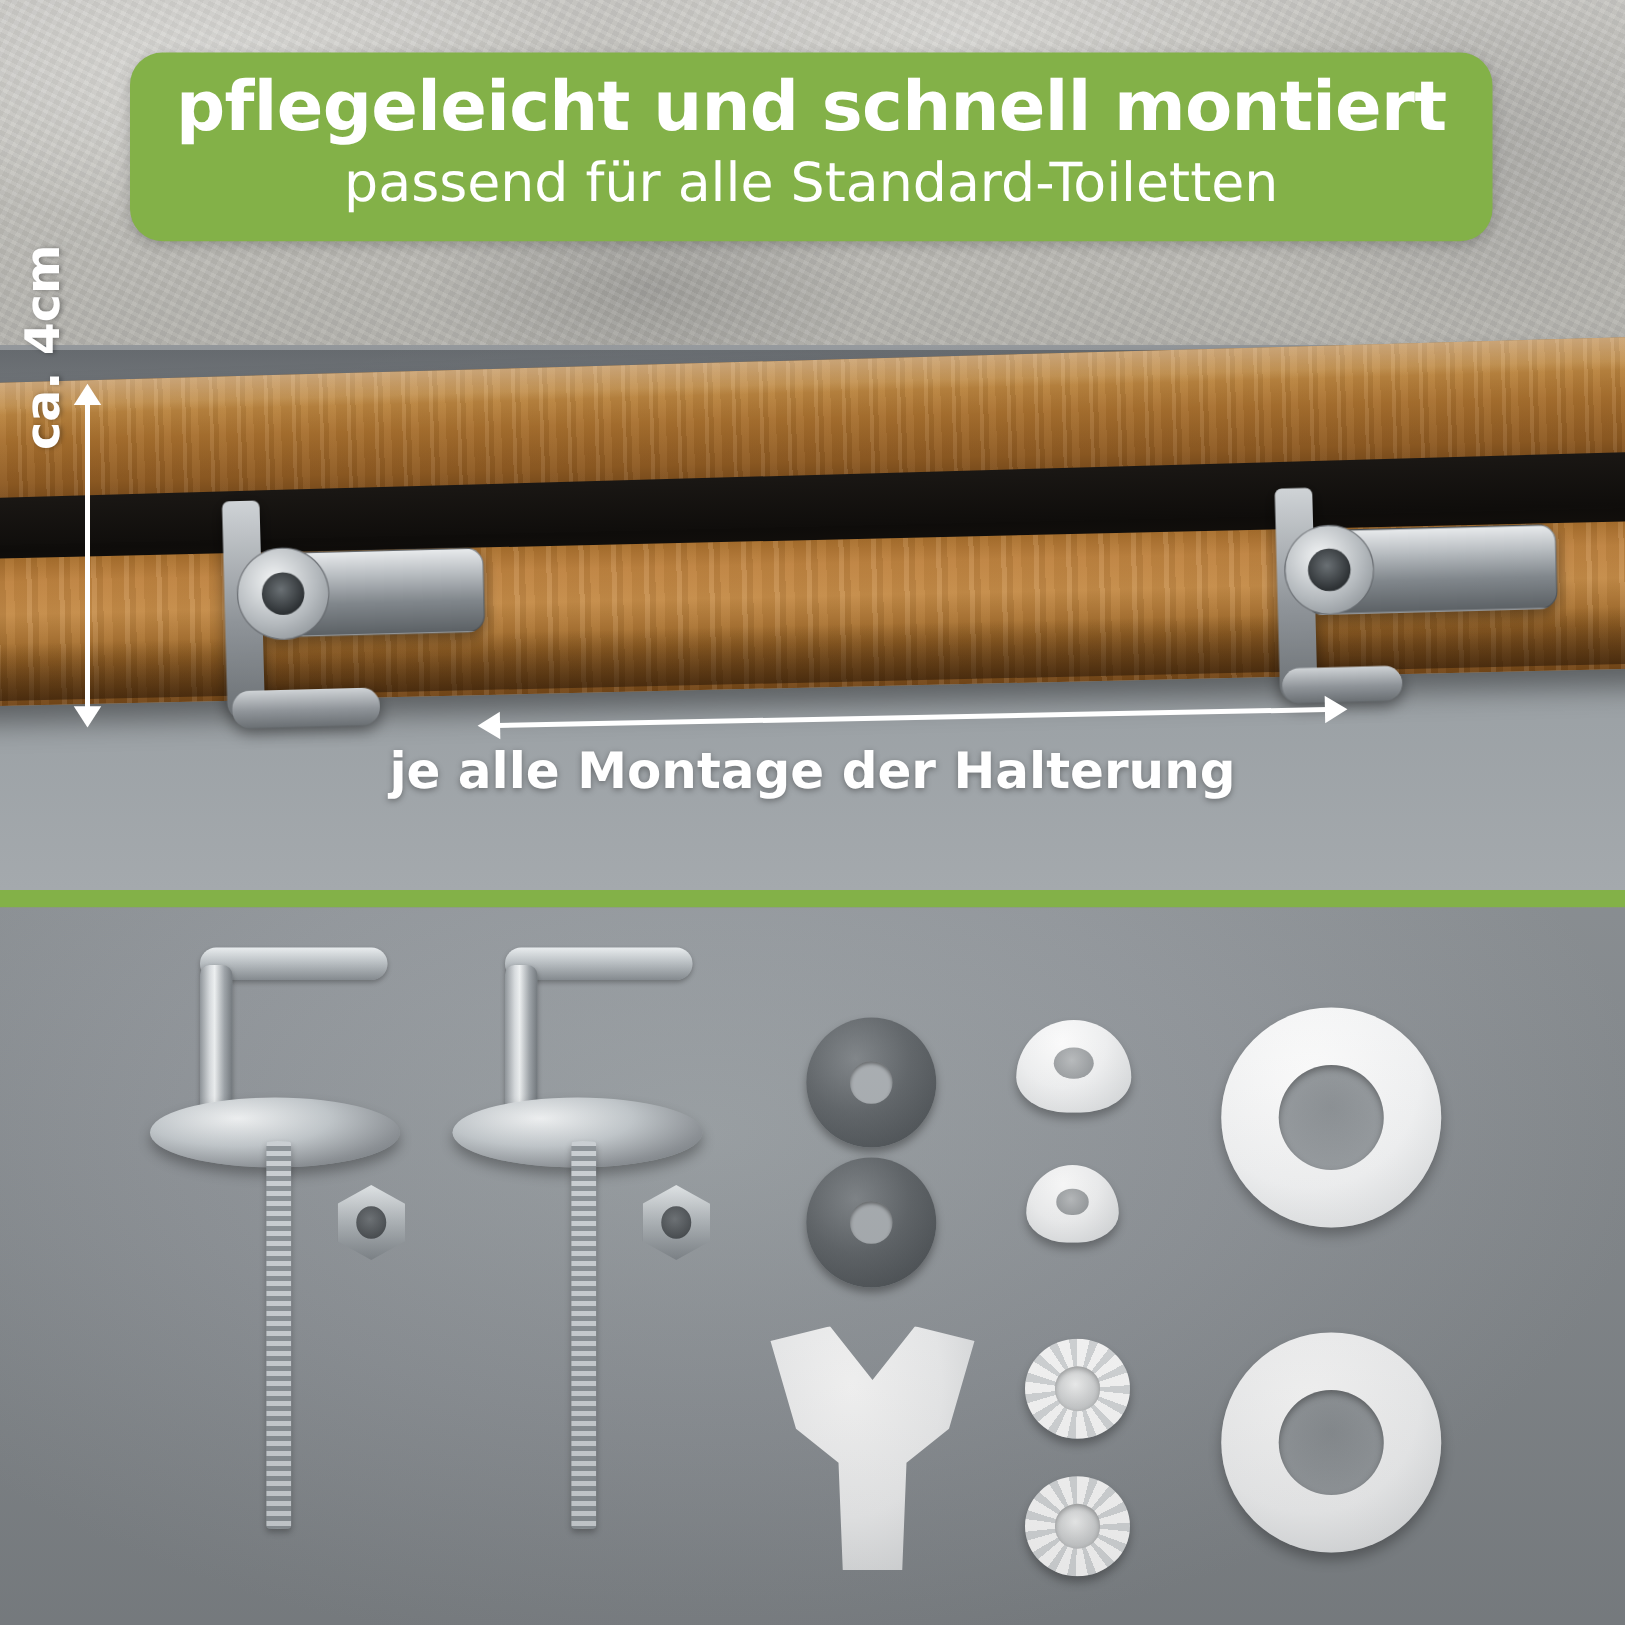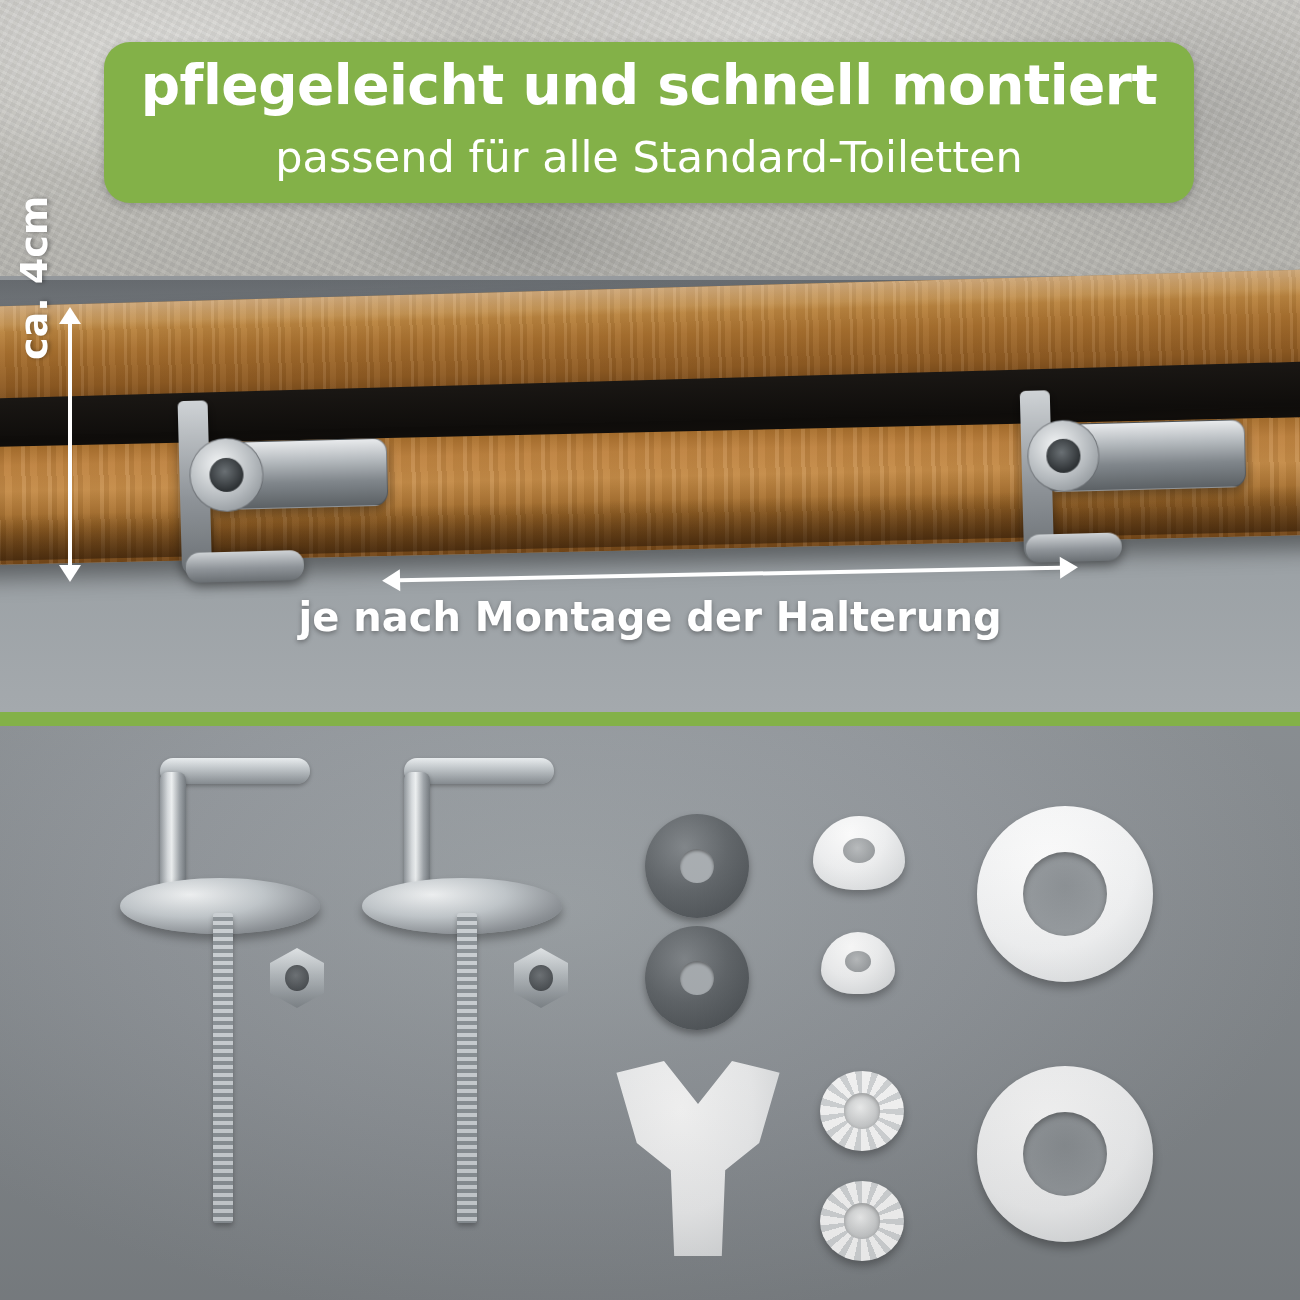--- a/index.html
+++ b/index.html
@@ -209,21 +209,21 @@
     font-size: 55px;
     font-weight: bold;
     line-height: 1.08;
     letter-spacing: -0.5px;
     white-space: nowrap;
   }
   .badge-line2 {
     font-size: 43px;
     font-weight: normal;
     line-height: 1.15;
-    margin-top: 18px;
+    margin-top: 8px;
     white-space: nowrap;
   }
 
   
   .v-arrow {
     position: absolute;
     left: 68px;
     top: 322px;
     width: 4px;
     height: 245px;
@@ -494,21 +494,21 @@
     <div class="badge">
       <div class="badge-line1">pflegeleicht und schnell montiert</div>
       <div class="badge-line2">passend für alle Standard-Toiletten</div>
     </div>
 
     <div class="v-arrow"></div>
     <div class="v-label">ca. 4cm</div>
 
     <div class="h-arrow"></div>
     <div class="h-label">
-      <div>je nach Montage der Halterung</div>
+      <div>je alle Montage der Halterung</div>
     </div>
   </div>
 
   <div class="divider"></div>
 
   <div class="bottom-panel">
 
     <div class="part" style="left:120px; top:22px; width:230px; height:520px;">
       <div class="bolt-hook-top" style="left:40px; top:10px;"></div>
       <div class="bolt-hook" style="left:40px; top:24px;"></div>

